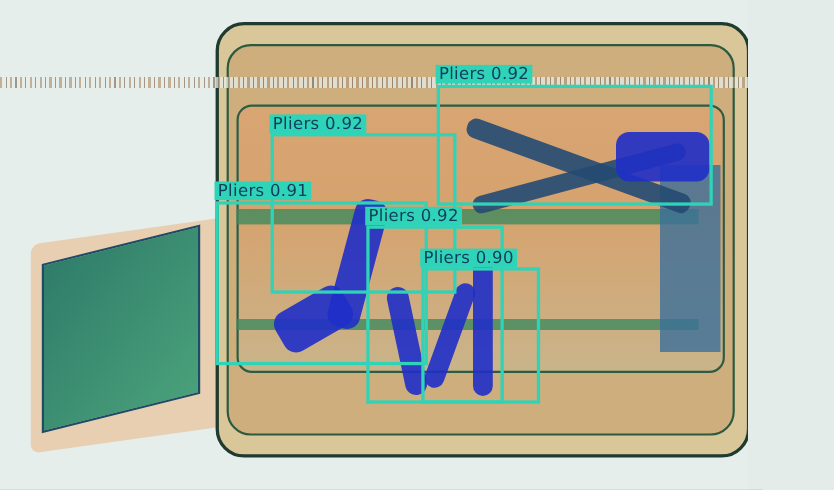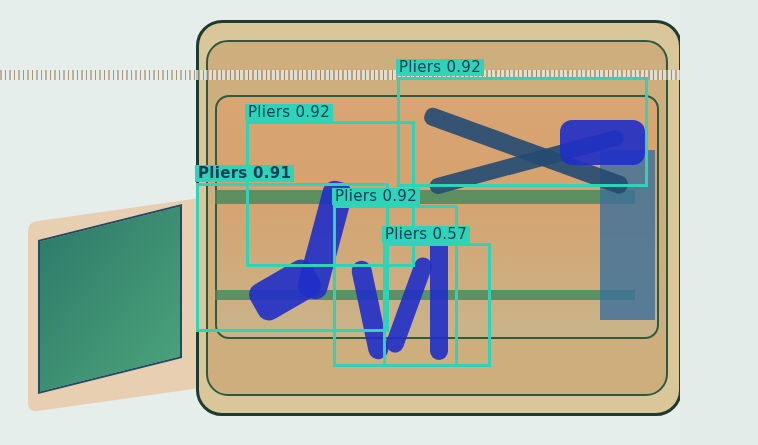--- a/index.html
+++ b/index.html
@@ -52,20 +52,20 @@
   <div class="blue-tool" style="left:360px;top:260px;width:20px;height:100px;transform:rotate(-12deg);"></div>
   <div class="blue-tool" style="left:400px;top:255px;width:18px;height:100px;transform:rotate(20deg);"></div>
 
   <div class="det-box" style="left:397px;top:77px;width:251px;height:110px;"></div>
   <div class="det-label" style="left:396px;top:59px;">Pliers 0.92</div>
 
   <div class="det-box" style="left:246px;top:121px;width:169px;height:146px;"></div>
   <div class="det-label" style="left:245px;top:104px;">Pliers 0.92</div>
 
   <div class="det-box" style="left:196px;top:183px;width:193px;height:149px;"></div>
-  <div class="det-label" style="left:195px;top:165px;font-weight:bold;">Pliers 0.91</div>
+  <div class="det-label" style="left:195px;top:165px;">Pliers 0.91</div>
 
   <div class="det-box" style="left:333px;top:205px;width:125px;height:162px;"></div>
   <div class="det-label" style="left:332px;top:188px;">Pliers 0.92</div>
 
   <div class="det-box" style="left:383px;top:243px;width:108px;height:124px;"></div>
-  <div class="det-label" style="left:382px;top:226px;">Pliers 0.57</div>
+  <div class="det-label" style="left:382px;top:226px;">Pliers 0.90</div>
 </div>
 
 </body></html>

